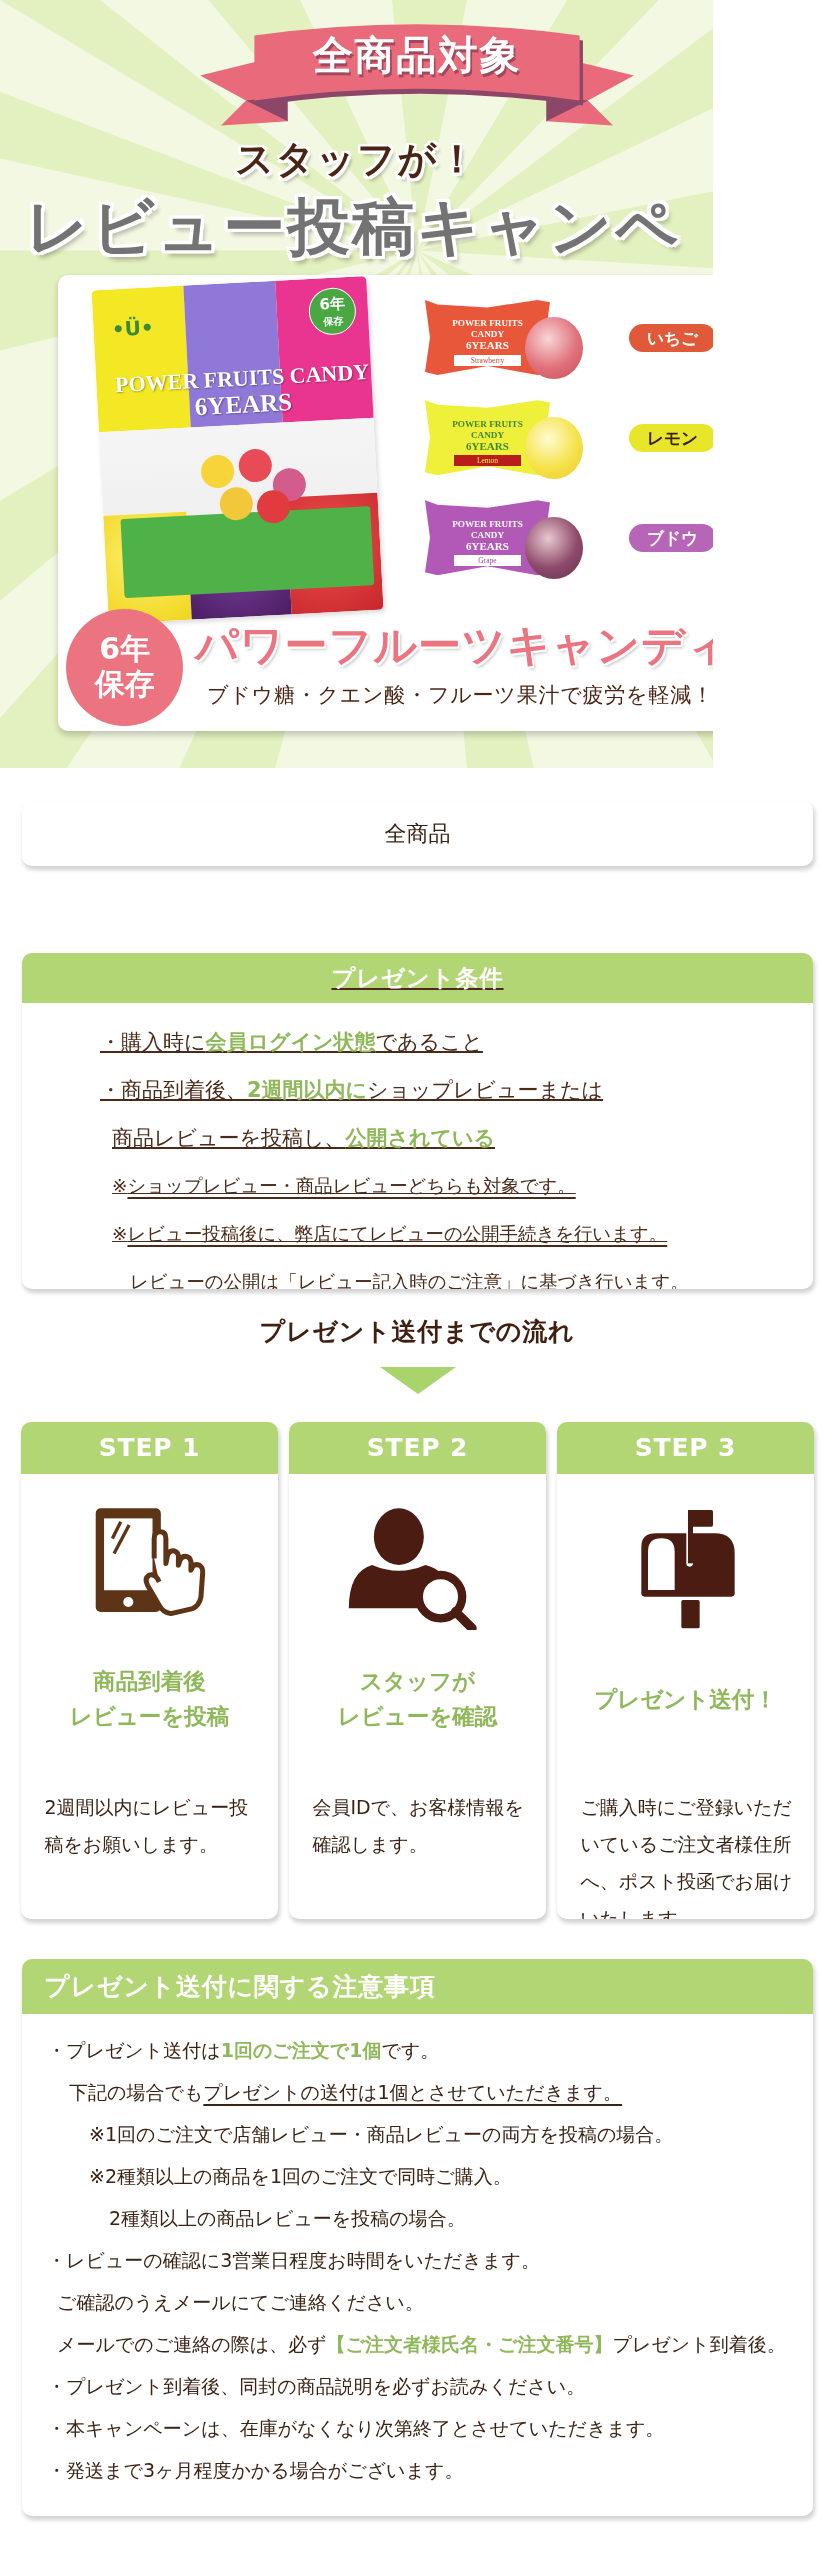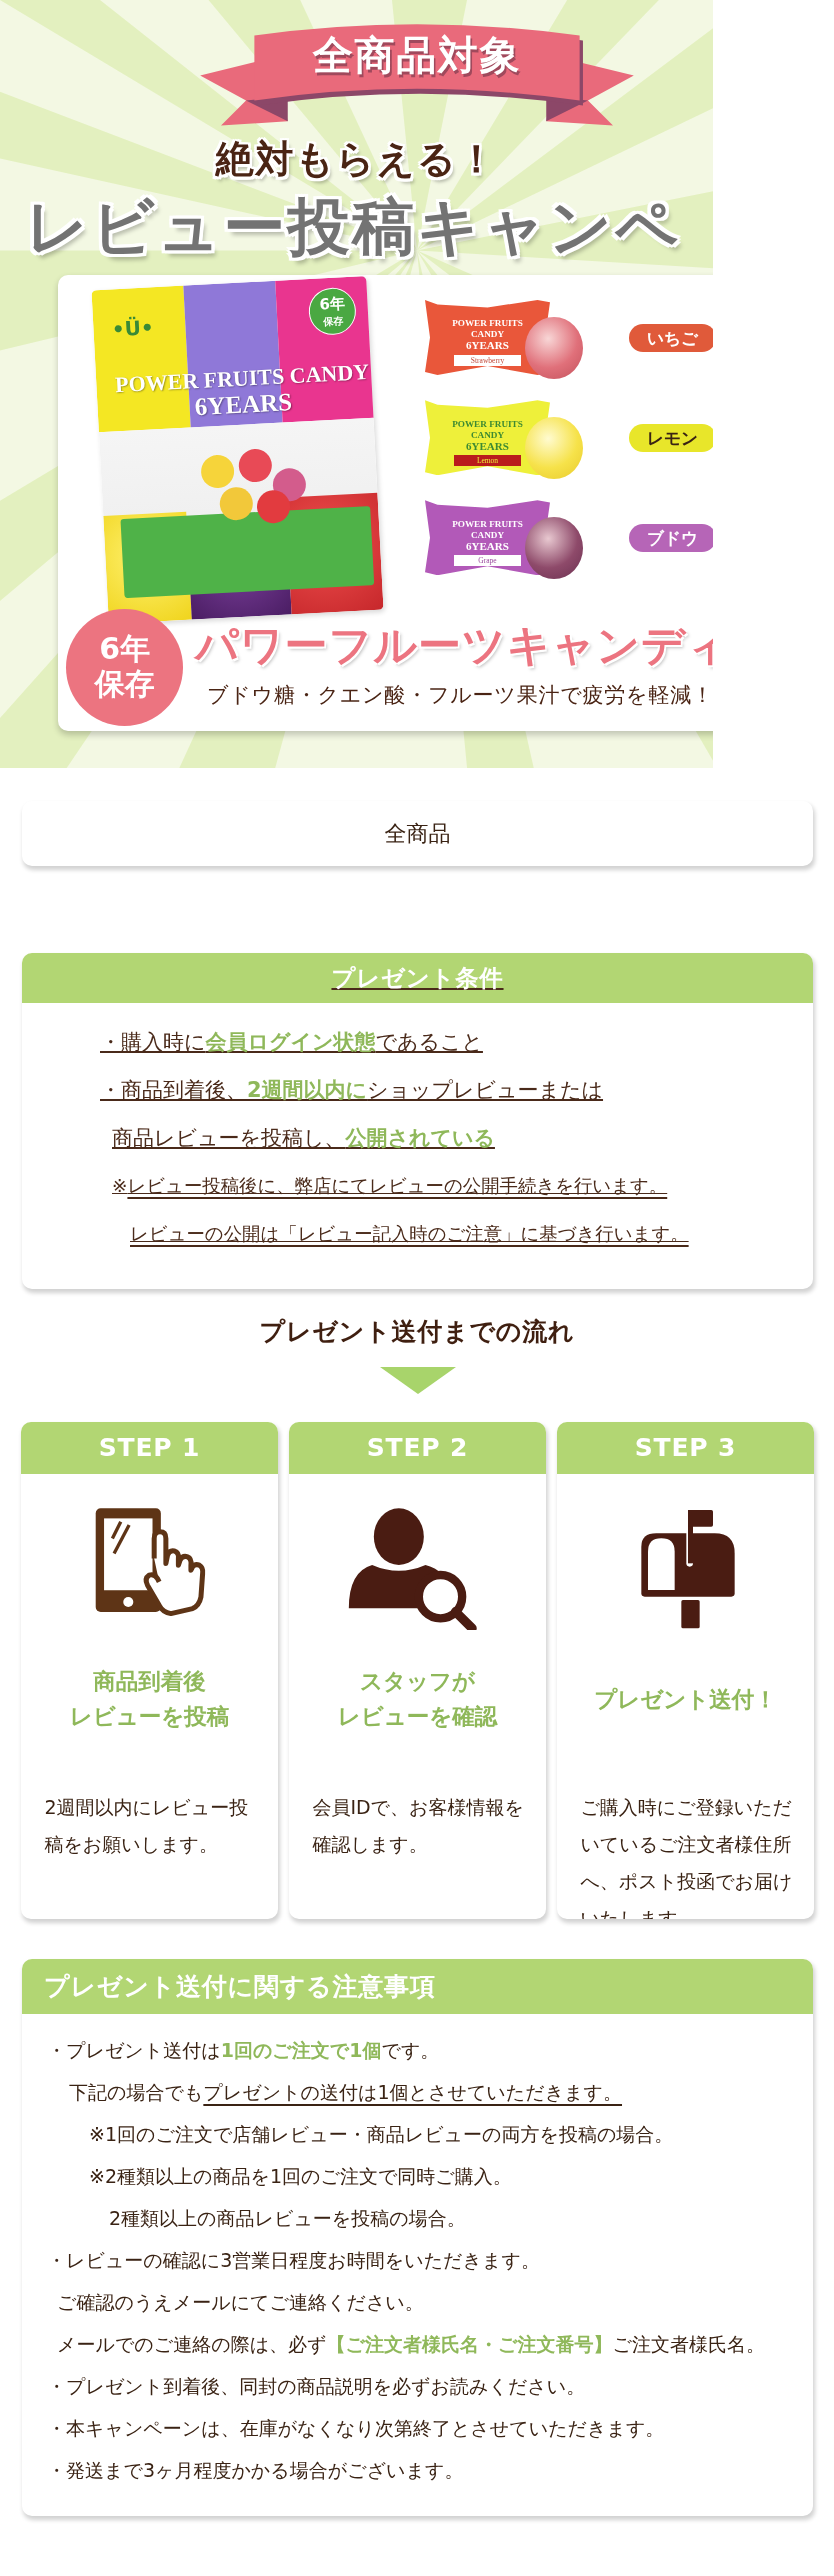--- a/index.html
+++ b/index.html
@@ -143,21 +143,21 @@
       <polygon points="5,70 95,48 110,125 30,130 60,100" fill="#e96a7b"></polygon>
       <polygon points="525,70 435,48 420,125 500,130 470,100" fill="#e96a7b"></polygon>
       <polygon points="60,100 110,125 110,95" fill="#8c4768"></polygon>
       <polygon points="470,100 420,125 420,95" fill="#8c4768"></polygon>
       <path d="M70,22 Q265,-5 460,22 L460,100 Q265,72 70,100 Z" fill="#8c4768" transform="translate(4,6)"></path>
       <path d="M70,22 Q265,-5 460,22 L460,100 Q265,72 70,100 Z" fill="#e96a7b"></path>
     </svg>
     <div class="ribbon-text" data-name="ribbon-label">全商品対象</div>
   </div>
 
-  <div class="sub-title" data-name="campaign-subtitle">絶対もらえる！</div>
+  <div class="sub-title" data-name="campaign-subtitle">スタッフが！</div>
   <h1 class="main-title" data-name="campaign-title">レビュー投稿キャンペーン</h1>
 
   <div class="product-card" data-name="product-showcase-card">
     <div class="bag" data-name="candy-bag-image">
       <div class="stripe s1"></div>
         <div class="stripe s2"></div>
         <div class="stripe s3"></div>
       <div class="bottom"></div>
       <div class="lemons"></div>
         <div class="grapes"></div>
@@ -217,20 +217,23 @@
   <div class="cond-list">
     <div class="cond-line" style="padding-left:78px" data-name="condition-login">
       <span>・購入時に</span><span class="hl">会員ログイン状態</span><span>であること</span>
     </div>
     <div class="cond-line" style="padding-left:78px" data-name="condition-review-period">
       <span>・商品到着後、</span><span class="hl">2週間以内に</span><span>ショップレビューまたは</span>
     </div>
     <div class="cond-line" style="padding-left:90px" data-name="condition-review-published">
       <span>商品レビューを投稿し、</span><span class="hl">公開されている</span>
     </div>
+    <div class="cond-line small" style="padding-left:90px" data-name="condition-note-both-reviews">
+      <span>※</span><span class="ul">ショップレビュー・商品レビューどちらも対象です。</span>
+    </div>
     <div class="cond-line small" style="padding-left:90px" data-name="condition-note-publish-process">
       <span>※</span><span class="ul">レビュー投稿後に、弊店にてレビューの公開手続きを行います。</span>
     </div>
     <div class="cond-line small" style="padding-left:108px" data-name="review-guidelines-link">
       <span class="ul">レビューの公開は「レビュー記入時のご注意」に基づき行います。</span>
     </div>
   </div>
 </section>
 
 <h2 class="flow-title" data-name="flow-section-title">プレゼント送付までの流れ</h2>
@@ -292,21 +295,21 @@
     </div>
     <div class="note-line" style="padding-left:47px" data-name="note-one-gift-cases">
       <span>下記の場合でも</span><span class="ul">プレゼントの送付は1個とさせていただきます。</span>
     </div>
     <div class="note-line" style="padding-left:67px" data-name="note-case-both-reviews">※1回のご注文で店舗レビュー・商品レビューの両方を投稿の場合。</div>
     <div class="note-line" style="padding-left:67px" data-name="note-case-multiple-products">※2種類以上の商品を1回のご注文で同時ご購入。</div>
     <div class="note-line" style="padding-left:87px" data-name="note-case-multiple-reviews">2種類以上の商品レビューを投稿の場合。</div>
     <div class="note-line" style="padding-left:25px" data-name="note-review-check-time">・レビューの確認に3営業日程度お時間をいただきます。</div>
     <div class="note-line" style="padding-left:35px" data-name="note-contact-email">ご確認のうえメールにてご連絡ください。</div>
     <div class="note-line" style="padding-left:35px" data-name="note-email-required-info">
-      <span>メールでのご連絡の際は、必ず</span><span class="hl">【ご注文者様氏名・ご注文番号】</span><span>ご注文者様氏名。</span>
+      <span>メールでのご連絡の際は、必ず</span><span class="hl">【ご注文者様氏名・ご注文番号】</span><span>プレゼント到着後。</span>
     </div>
     <div class="note-line" style="padding-left:25px" data-name="note-read-instructions">・プレゼント到着後、同封の商品説明を必ずお読みください。</div>
     <div class="note-line" style="padding-left:25px" data-name="note-while-supplies-last">・本キャンペーンは、在庫がなくなり次第終了とさせていただきます。</div>
     <div class="note-line" style="padding-left:25px" data-name="note-shipping-time">・発送まで3ヶ月程度かかる場合がございます。</div>
   </div>
 </section>
 
 <div style="height:2576px" data-name="page-spacer"></div>
 
 <style>

